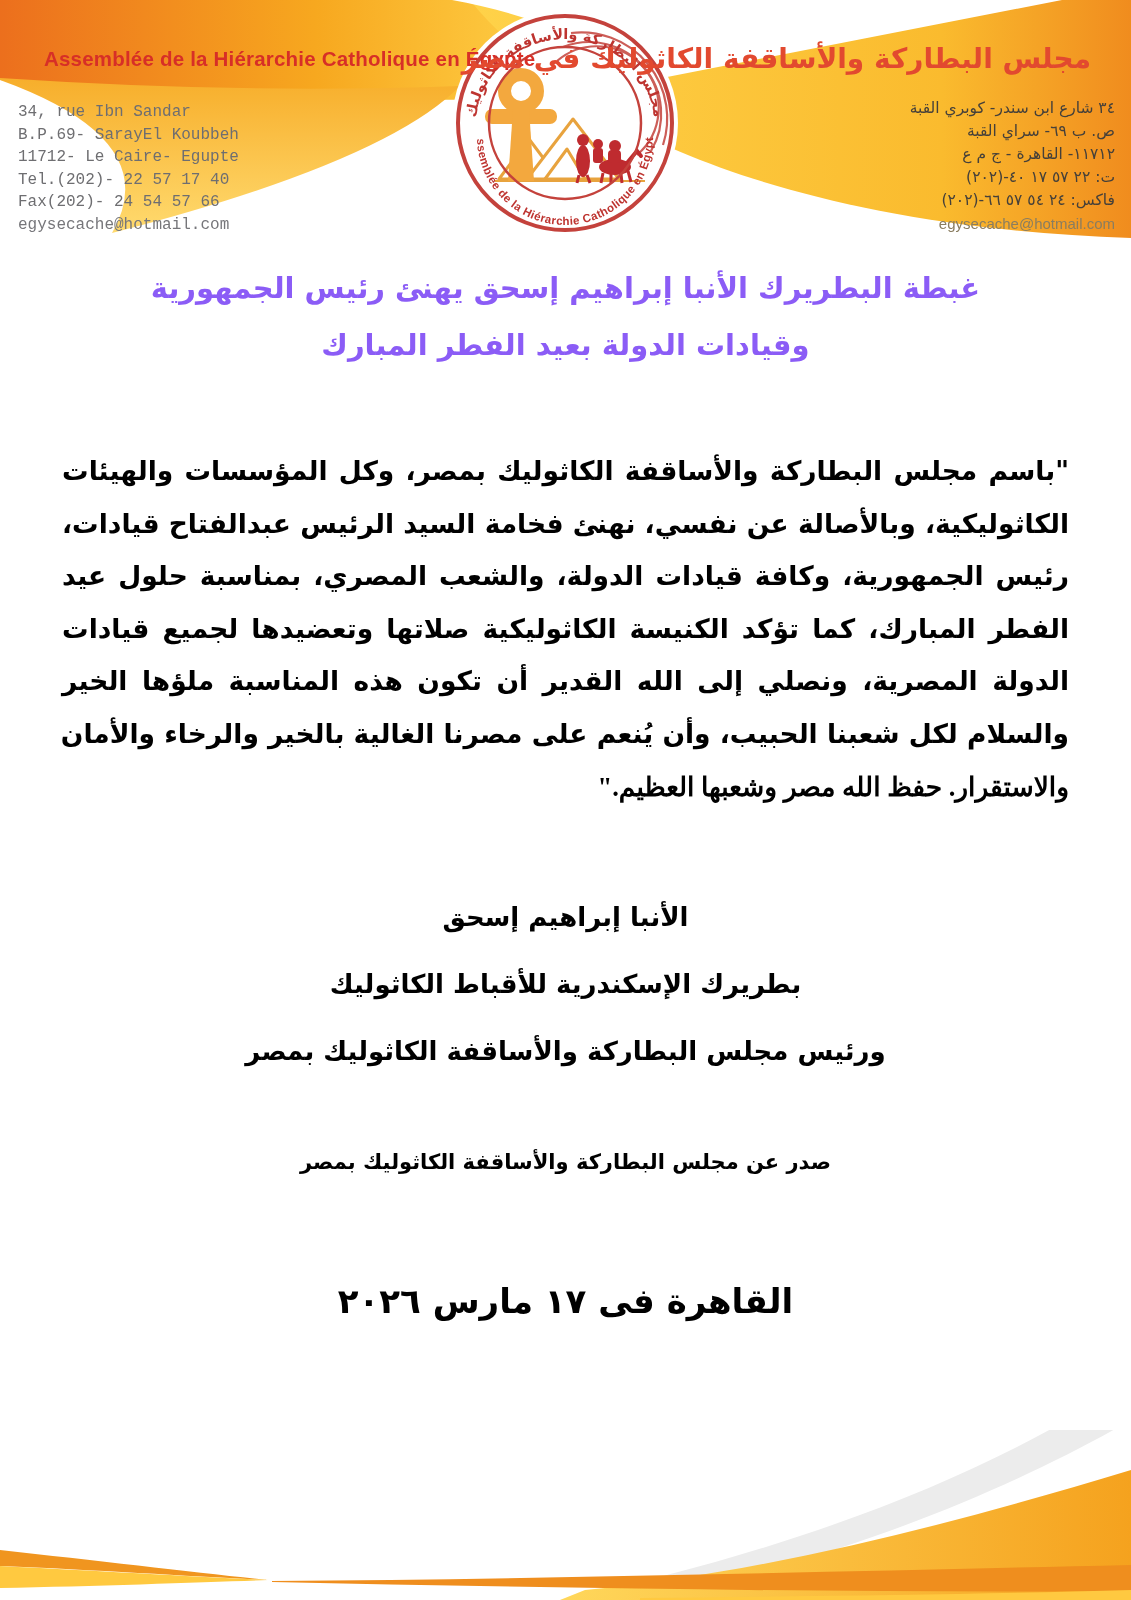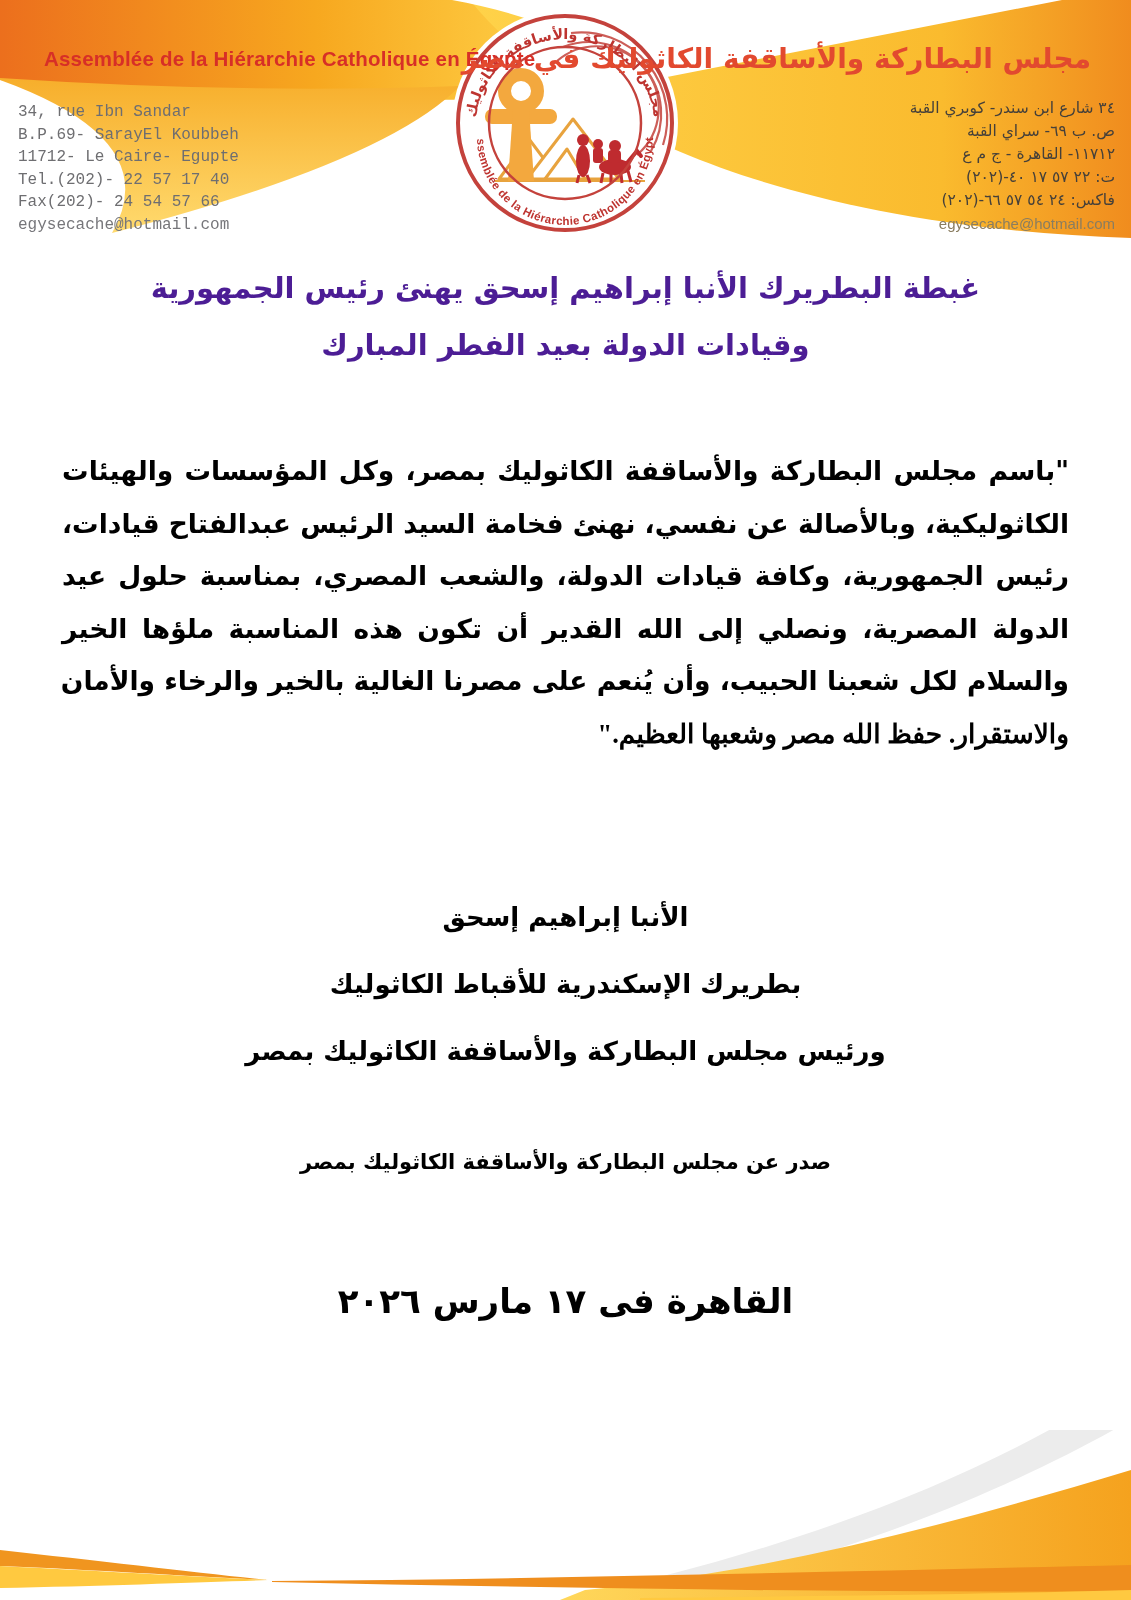--- a/index.html
+++ b/index.html
@@ -13,21 +13,21 @@
   .org-title-ar{right:40px;top:42px;width:320px;direction:rtl;text-align:right;
     font-weight:bold;font-size:28px;color:#e2492f;white-space:nowrap;}
   .addr-fr{left:18px;top:101px;font-family:Liberation Mono, monospace;
     font-size:16px;line-height:22.5px;color:#6e6e71;}
   .addr-ar{right:16px;top:97px;direction:rtl;text-align:right;
     font-size:15.5px;line-height:23px;color:#45403a;}
   .addr-ar .email{color:#8a7d60;font-family:"Liberation Sans",sans-serif;font-size:15px;}
   .addr-fr .email{color:#76767a;}
   
   .doc-title{top:260px;left:0;width:100%;text-align:center;direction:rtl;
-    font-weight:bold;font-size:29px;line-height:57px;color:#4c1d95;}
+    font-weight:bold;font-size:29px;line-height:57px;color:#8b5cf6;}
   .body-par{top:445px;left:62px;width:1007px;direction:rtl;font-weight:bold;
     font-size:26.5px;color:#000;}
   .body-line{height:52.6px;line-height:52.6px;text-align:justify;text-align-last:justify;
     white-space:nowrap;overflow:visible;}
   .body-line.last{text-align-last:right;font-family:Liberation Serif, serif;}
   .sig{top:884px;left:0;width:100%;text-align:center;direction:rtl;
     font-weight:bold;font-size:26px;line-height:67px;color:#000;}
   .issued{top:1150px;left:0;width:100%;text-align:center;direction:rtl;
     font-weight:bold;font-size:21px;color:#000;}
   .date{top:1281px;left:0;width:100%;text-align:center;direction:rtl;
@@ -140,20 +140,21 @@
 
   <div class="abs doc-title">
     <div>غبطة البطريرك الأنبا إبراهيم إسحق يهنئ رئيس الجمهورية</div>
     <div>وقيادات الدولة بعيد الفطر المبارك</div>
   </div>
 
   <div class="abs body-par">
     <div class="body-line">"باسم مجلس البطاركة والأساقفة الكاثوليك بمصر، وكل المؤسسات والهيئات</div>
     <div class="body-line">الكاثوليكية، وبالأصالة عن نفسي، نهنئ فخامة السيد الرئيس عبدالفتاح قيادات،</div>
     <div class="body-line">رئيس الجمهورية، وكافة قيادات الدولة، والشعب المصري، بمناسبة حلول عيد</div>
+    <div class="body-line">الفطر المبارك، كما تؤكد الكنيسة الكاثوليكية صلاتها وتعضيدها لجميع قيادات</div>
     <div class="body-line">الدولة المصرية، ونصلي إلى الله القدير أن تكون هذه المناسبة ملؤها الخير</div>
     <div class="body-line">والسلام لكل شعبنا الحبيب، وأن يُنعم على مصرنا الغالية بالخير والرخاء والأمان</div>
     <div class="body-line last">والاستقرار. حفظ الله مصر وشعبها العظيم."</div>
   </div>
 
   <div class="abs sig">
     <div>الأنبا إبراهيم إسحق</div>
     <div>بطريرك الإسكندرية للأقباط الكاثوليك</div>
     <div>ورئيس مجلس البطاركة والأساقفة الكاثوليك بمصر</div>
   </div>

